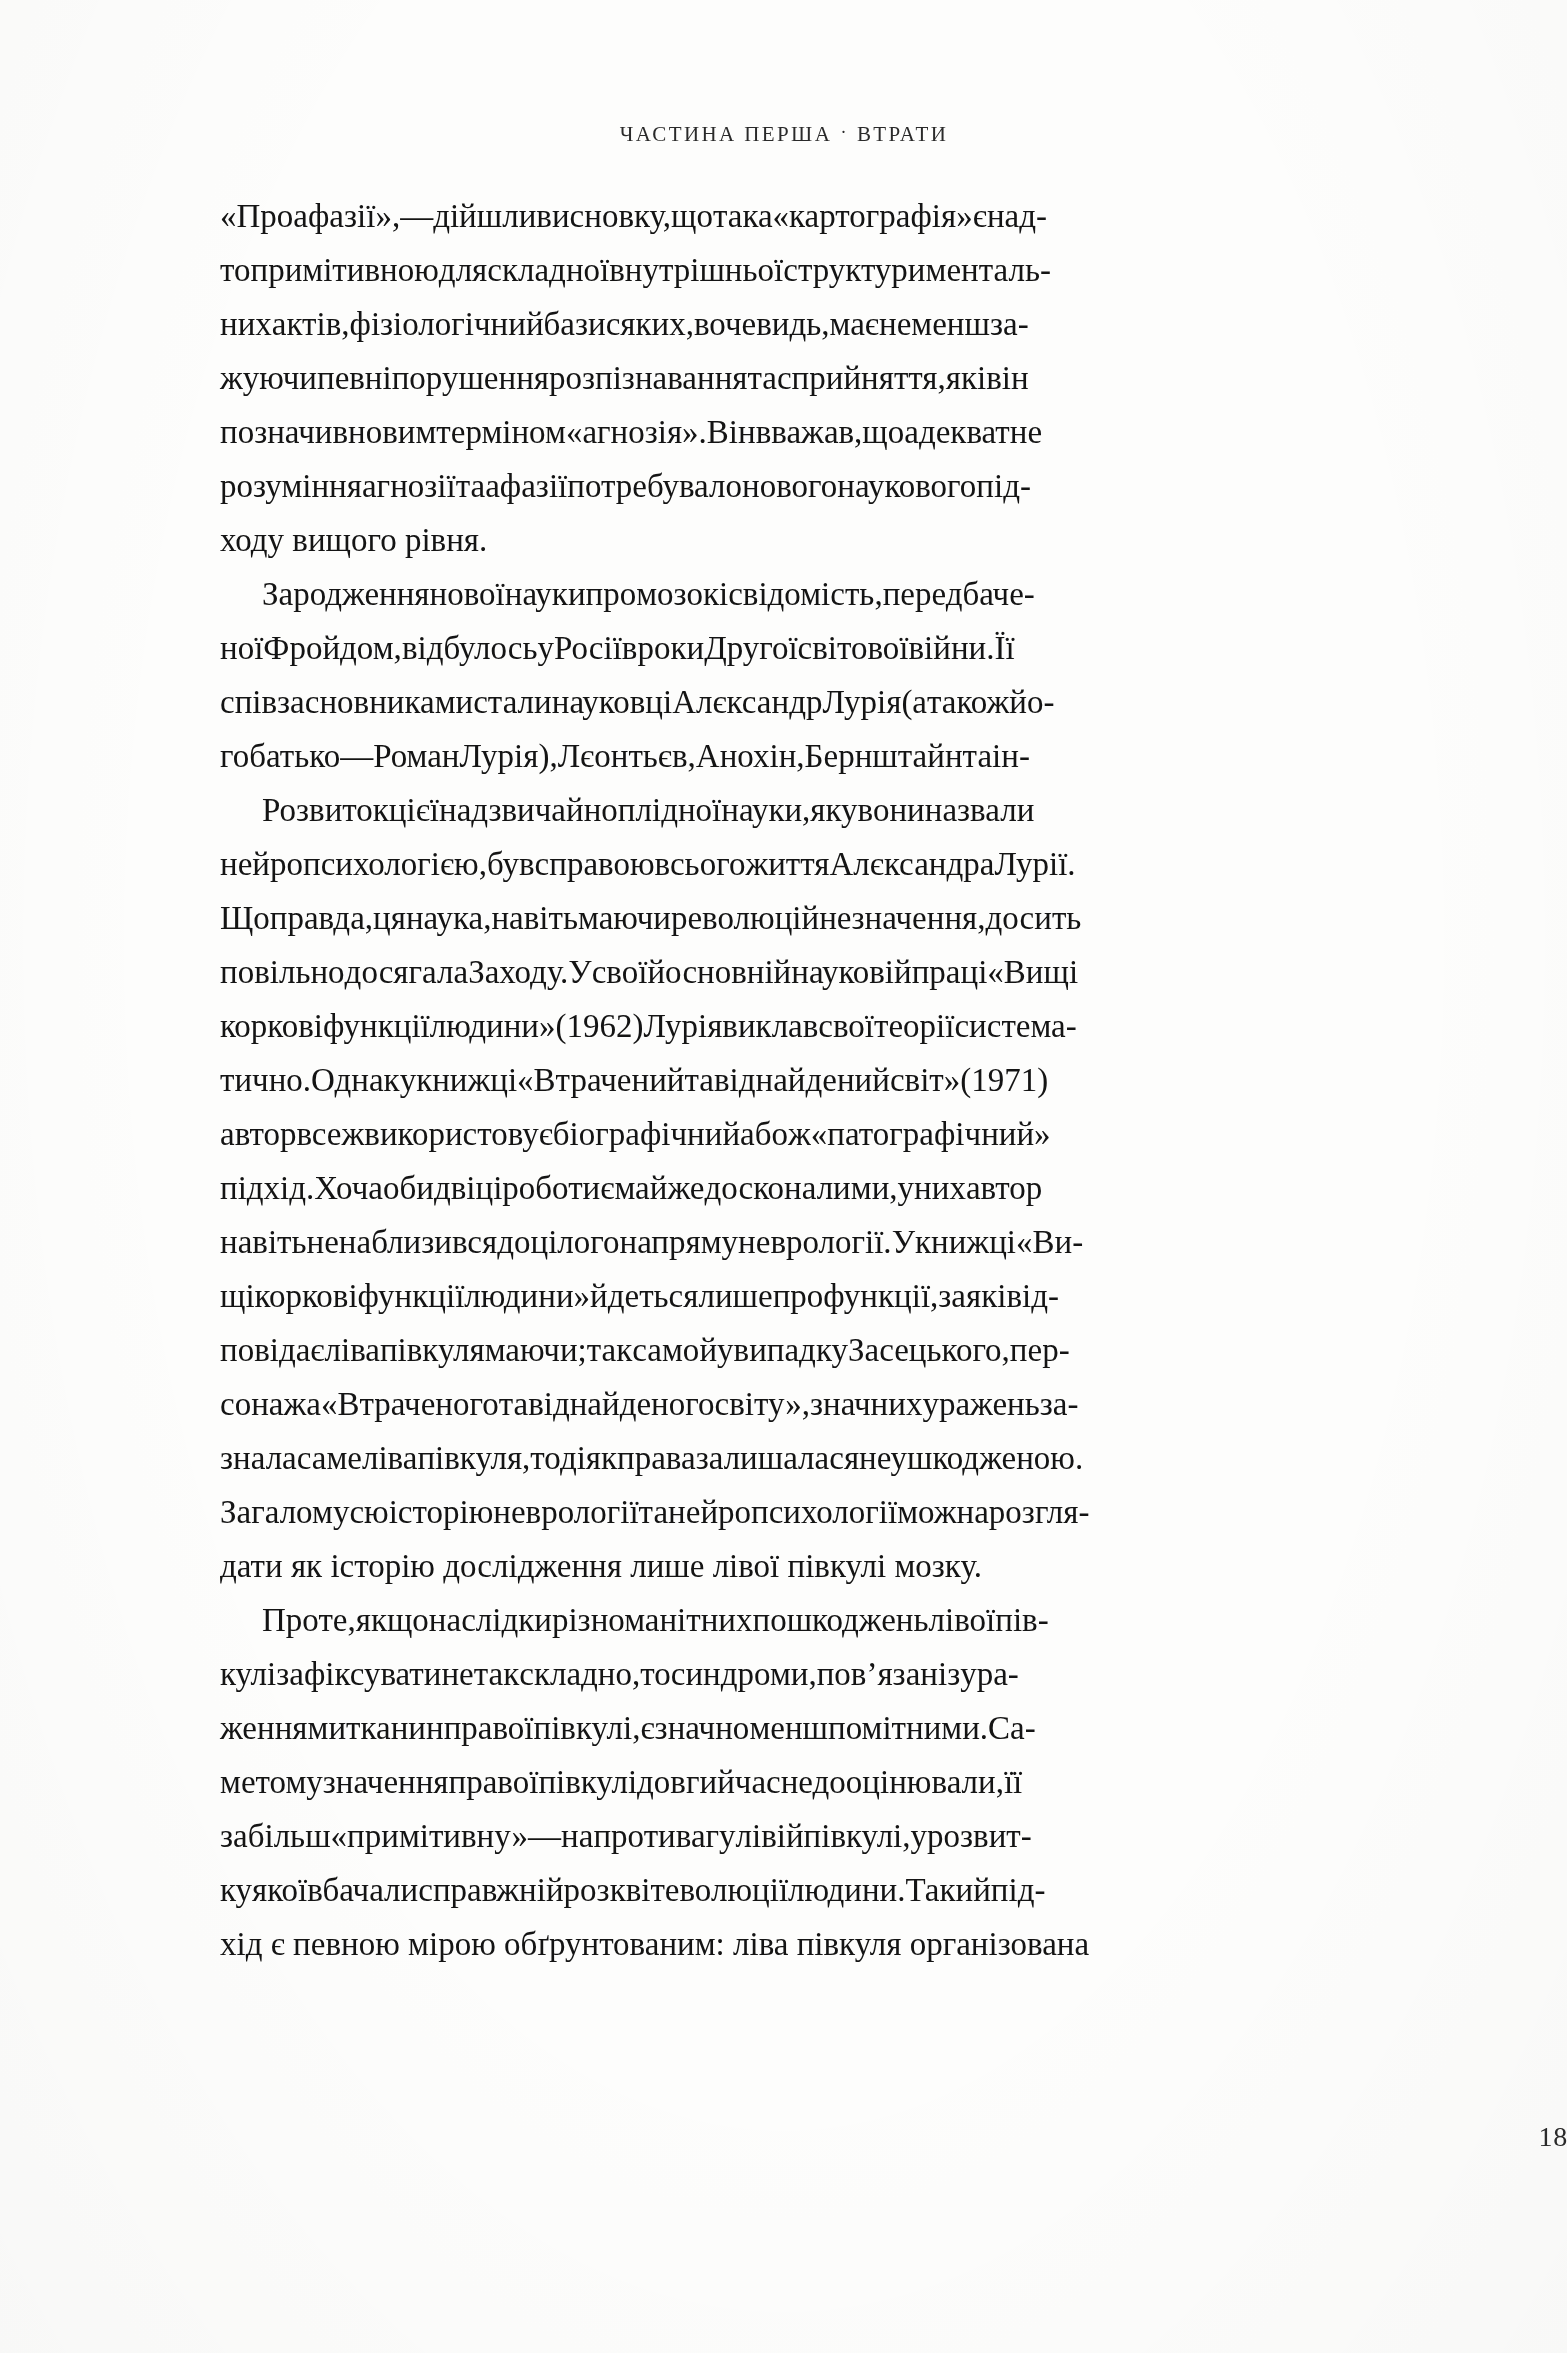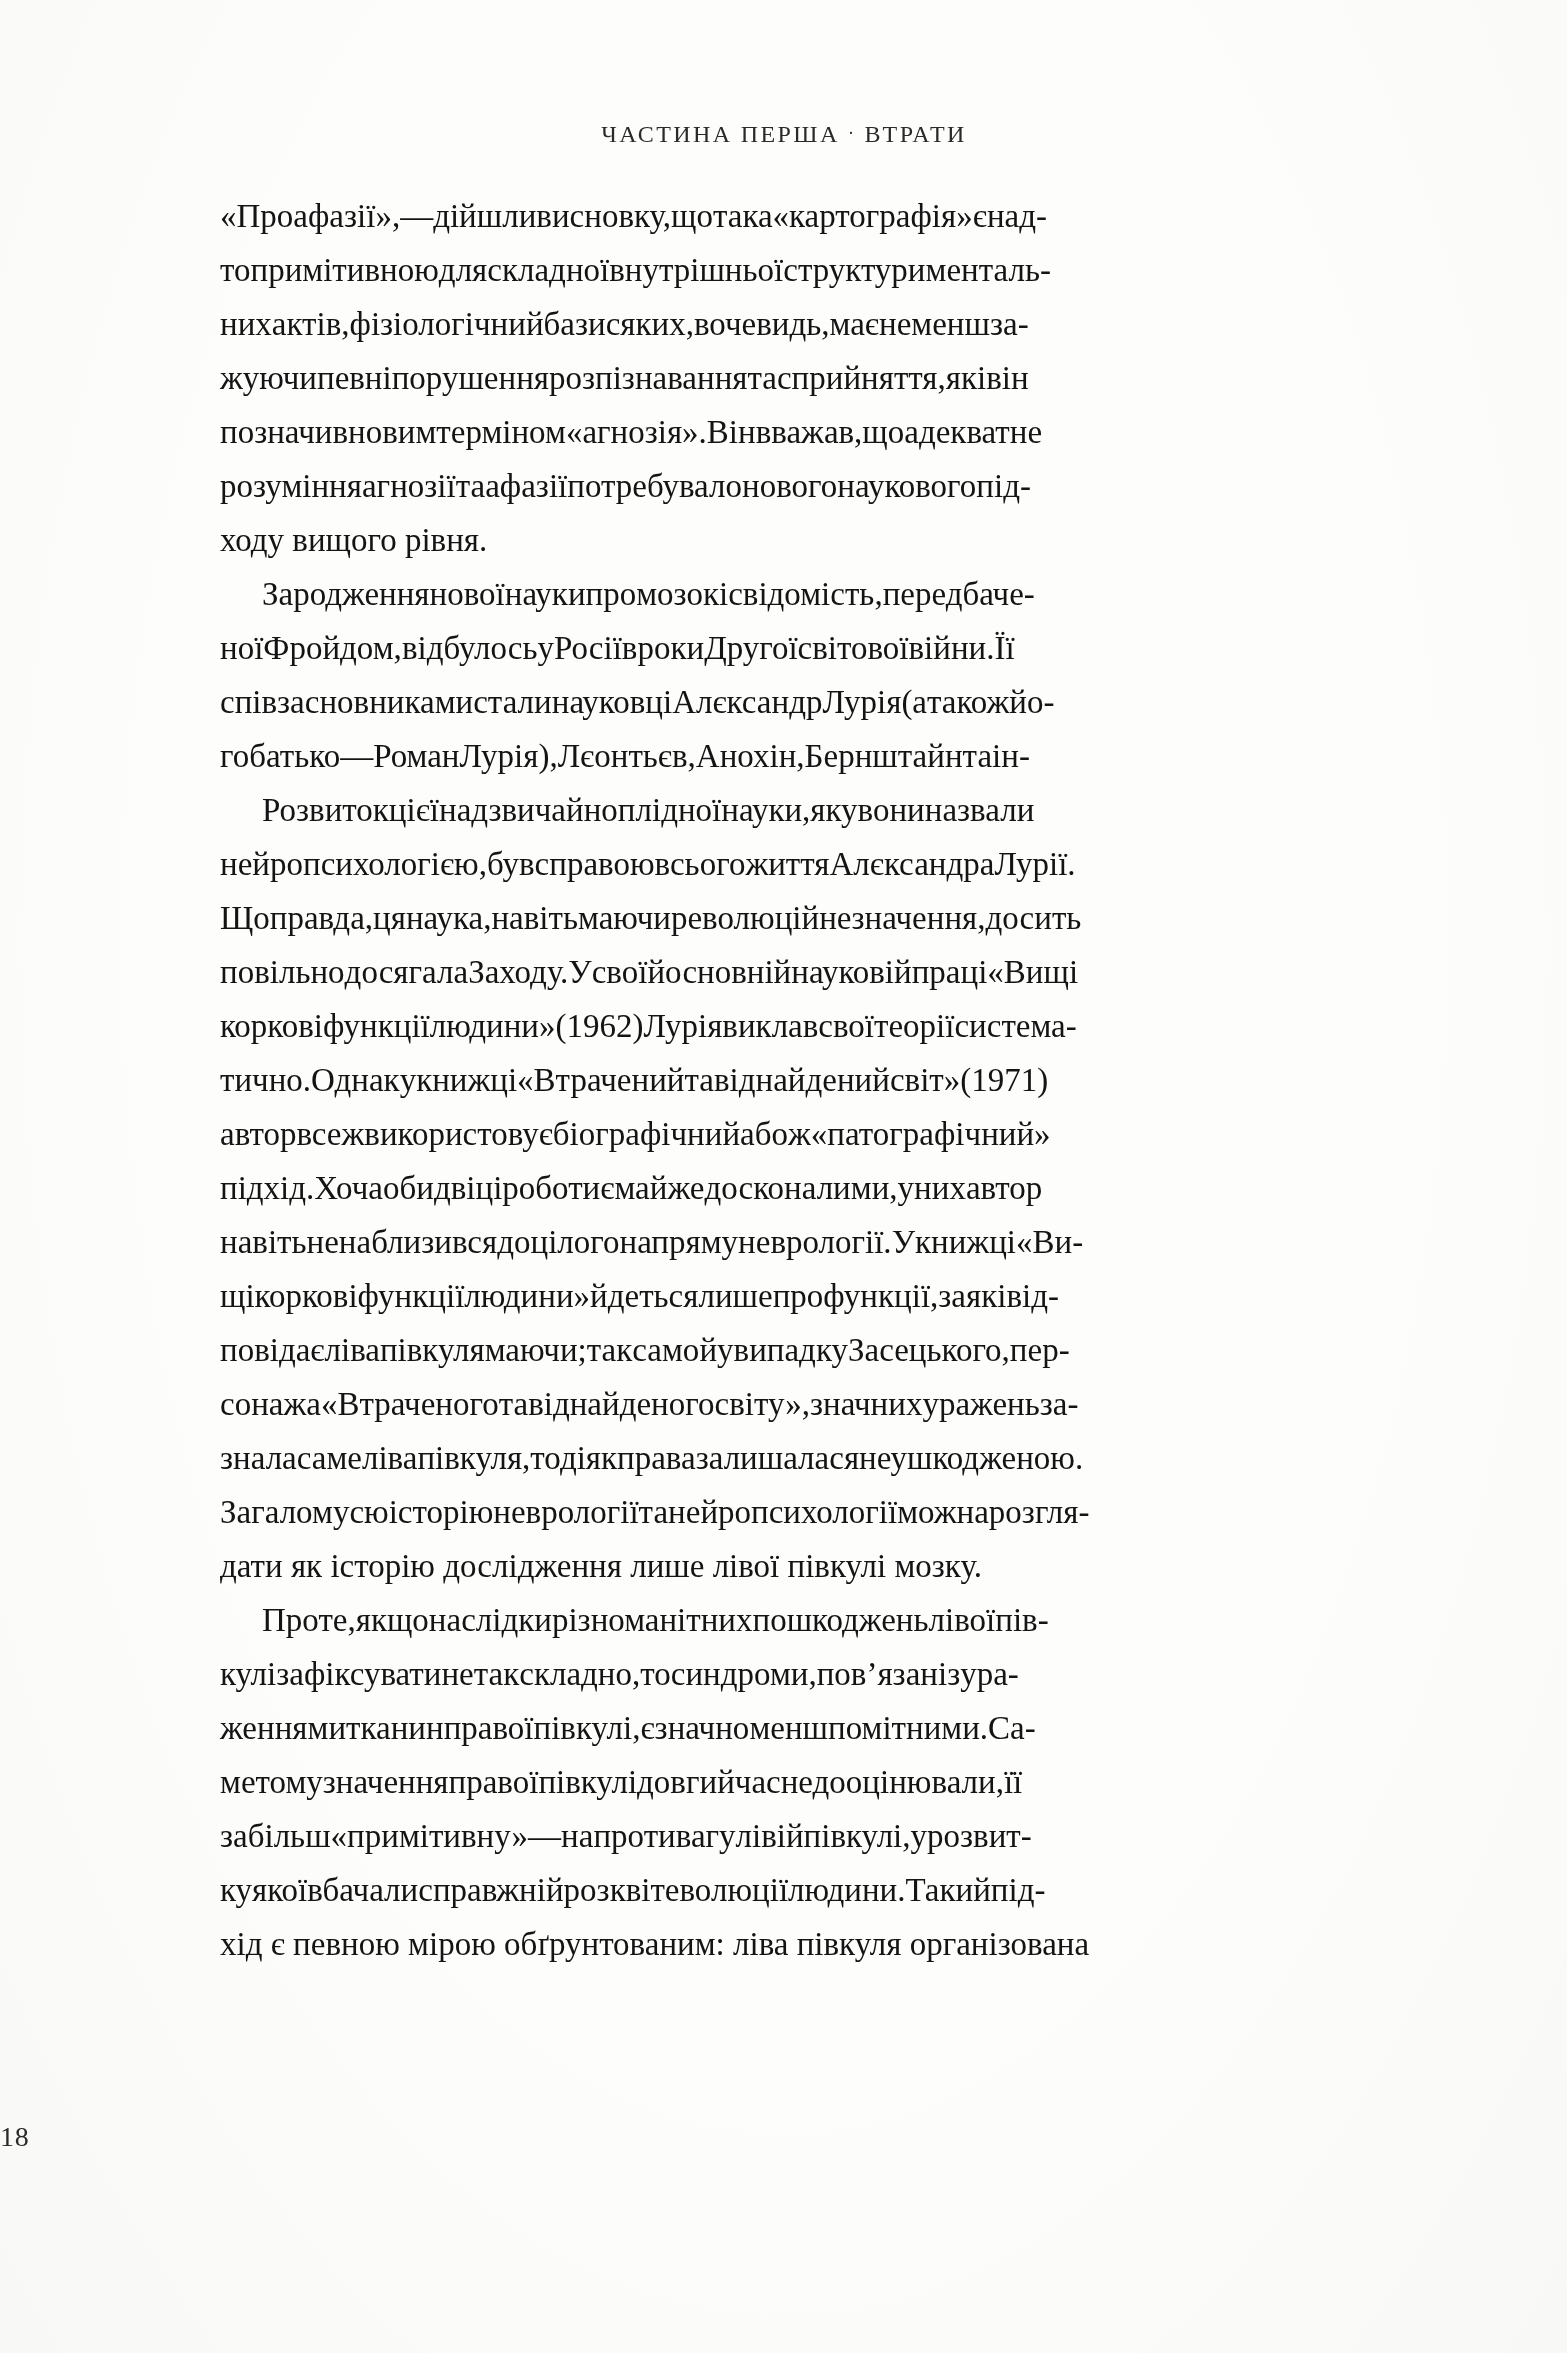--- a/index.html
+++ b/index.html
@@ -37,21 +37,21 @@
     font-size: 22px;
     letter-spacing: 2.4px;
     font-variant: small-caps;
     text-transform: uppercase;
     color: #2a2a2a;
   }
   .running-head .rh-inner {
     display: inline-block;
   }
   .running-head .rh-main {
-    font-size: 24px;
+    font-size: 21px;
   }
   .running-head .rh-sep {
     display: inline-block;
     margin: 0 8.2px;
     vertical-align: 0.18em;
     font-size: 18px;
   }
 
   .body-text {
     position: absolute;
@@ -86,21 +86,21 @@
   .ln-indent-space {
     display: inline-block;
     width: 42px;
   }
 
   .folio {
     position: absolute;
     left: 0;
     right: 0;
     top: 2121px;
-    text-align: left;
+    text-align: right;
     font-size: 28px;
     color: #2b2b2b;
     letter-spacing: 0.8px;
   }
 </style>
 </head>
 <body>
 
 <div class="page">
 

